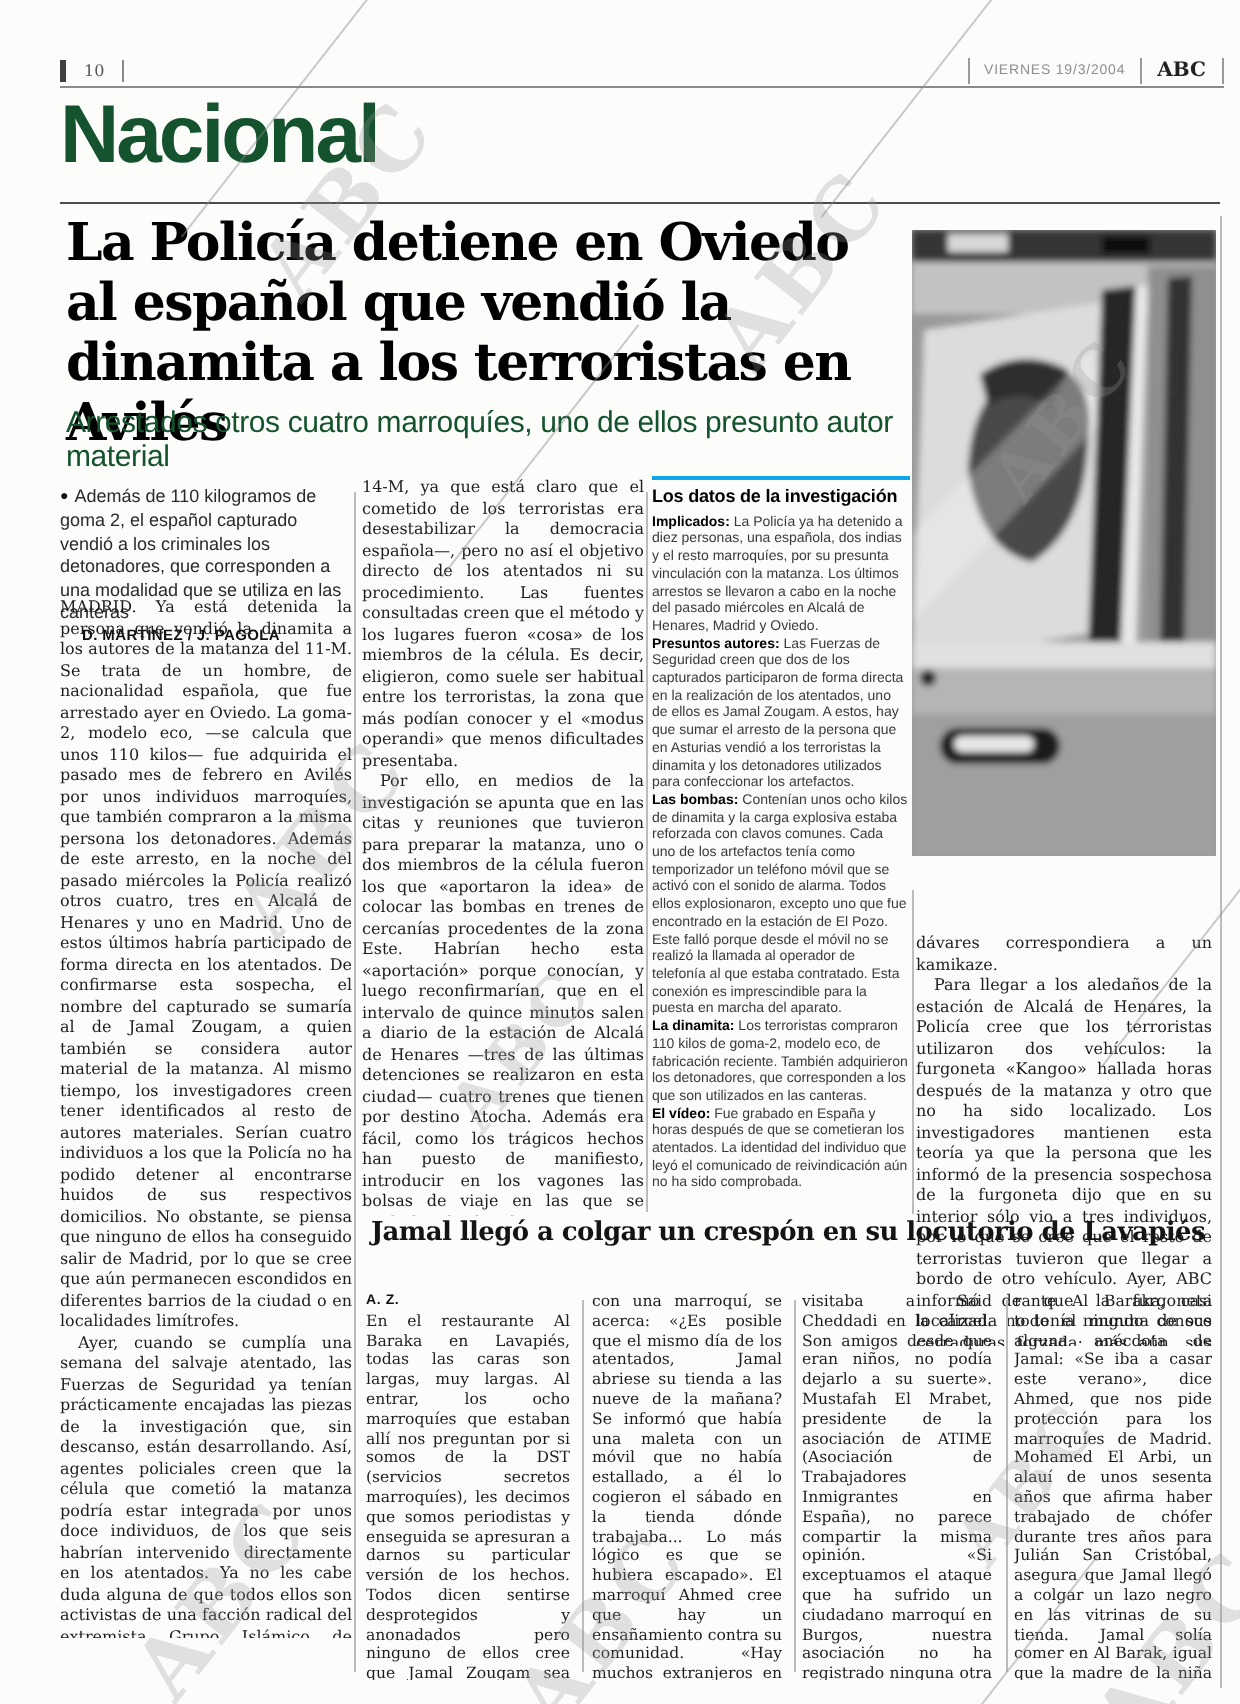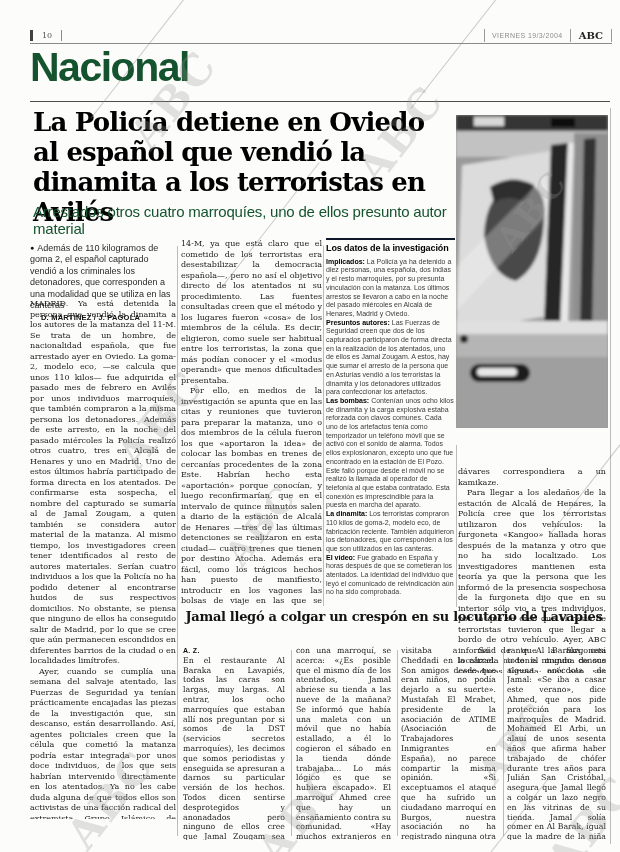--- a/index.html
+++ b/index.html
@@ -59,21 +59,21 @@
     text-align:justify;color:#1c1c1c;}
   .bodycol p{margin:0;}
   .bodycol p.ind{text-indent:9px;}
   .col1{left:30px;top:299px;width:146px;height:520px;}
   .col2{left:181px;top:239px;width:141px;height:369px;}
   .col4{left:458px;top:467px;width:148px;height:206px;}
 
   
   .sidebar{
     position:absolute;left:326px;top:238px;width:129px;height:372px;overflow:hidden;
-    border-top:2px solid #0f172a;
+    border-top:2px solid #0ea5e9;
     font-family:"Liberation Sans",sans-serif;font-size:7px;line-height:8.7px;color:#3a3a3a;
   }
   .sb-title{margin:4px 0 5px;font-size:9px;font-weight:700;color:#000;letter-spacing:-.1px;}
   .sidebar p{margin:0;}
   .sidebar .lbl{font-weight:700;color:#000;}
 
   
   .sa-headline{
     position:absolute;left:180px;top:609px;width:428px;margin:0;text-align:center;
     font-family:"DejaVu Serif",serif;font-weight:600;font-size:13px;

